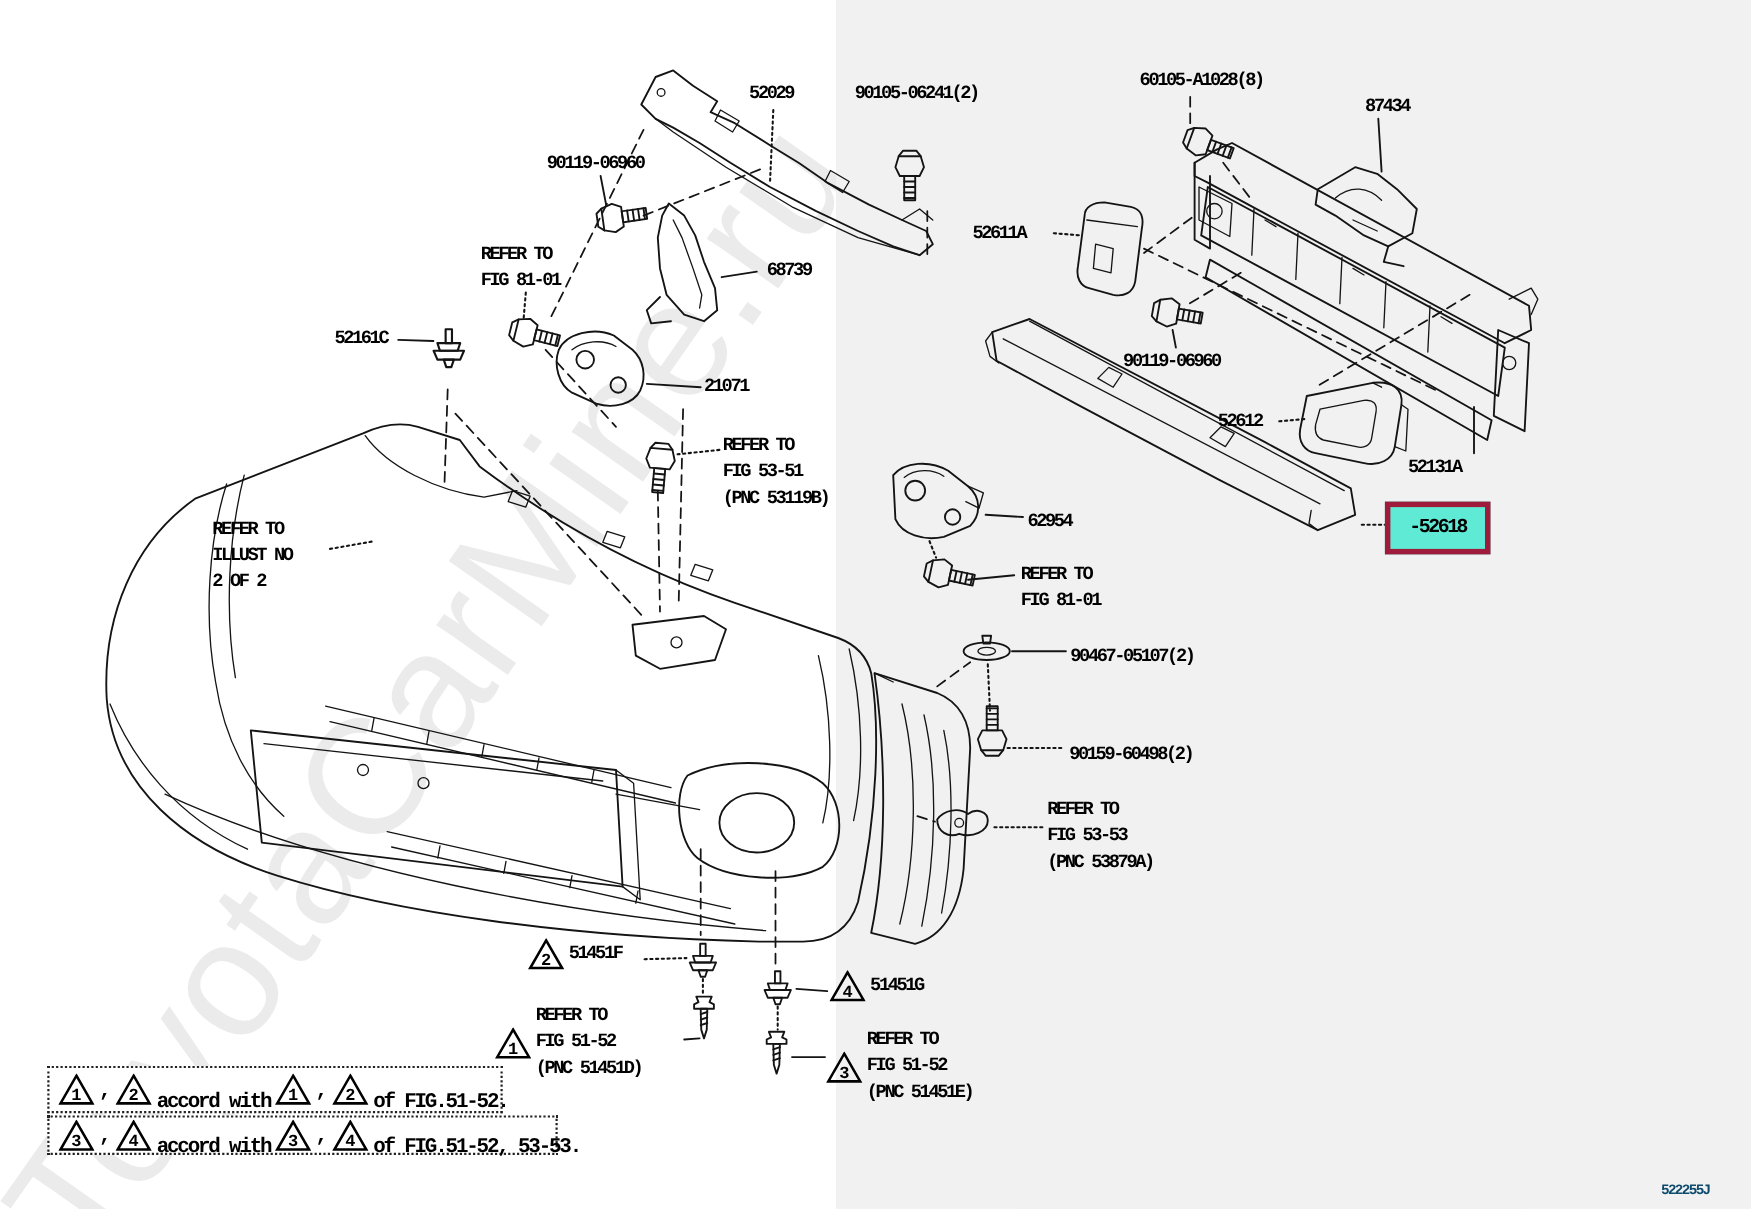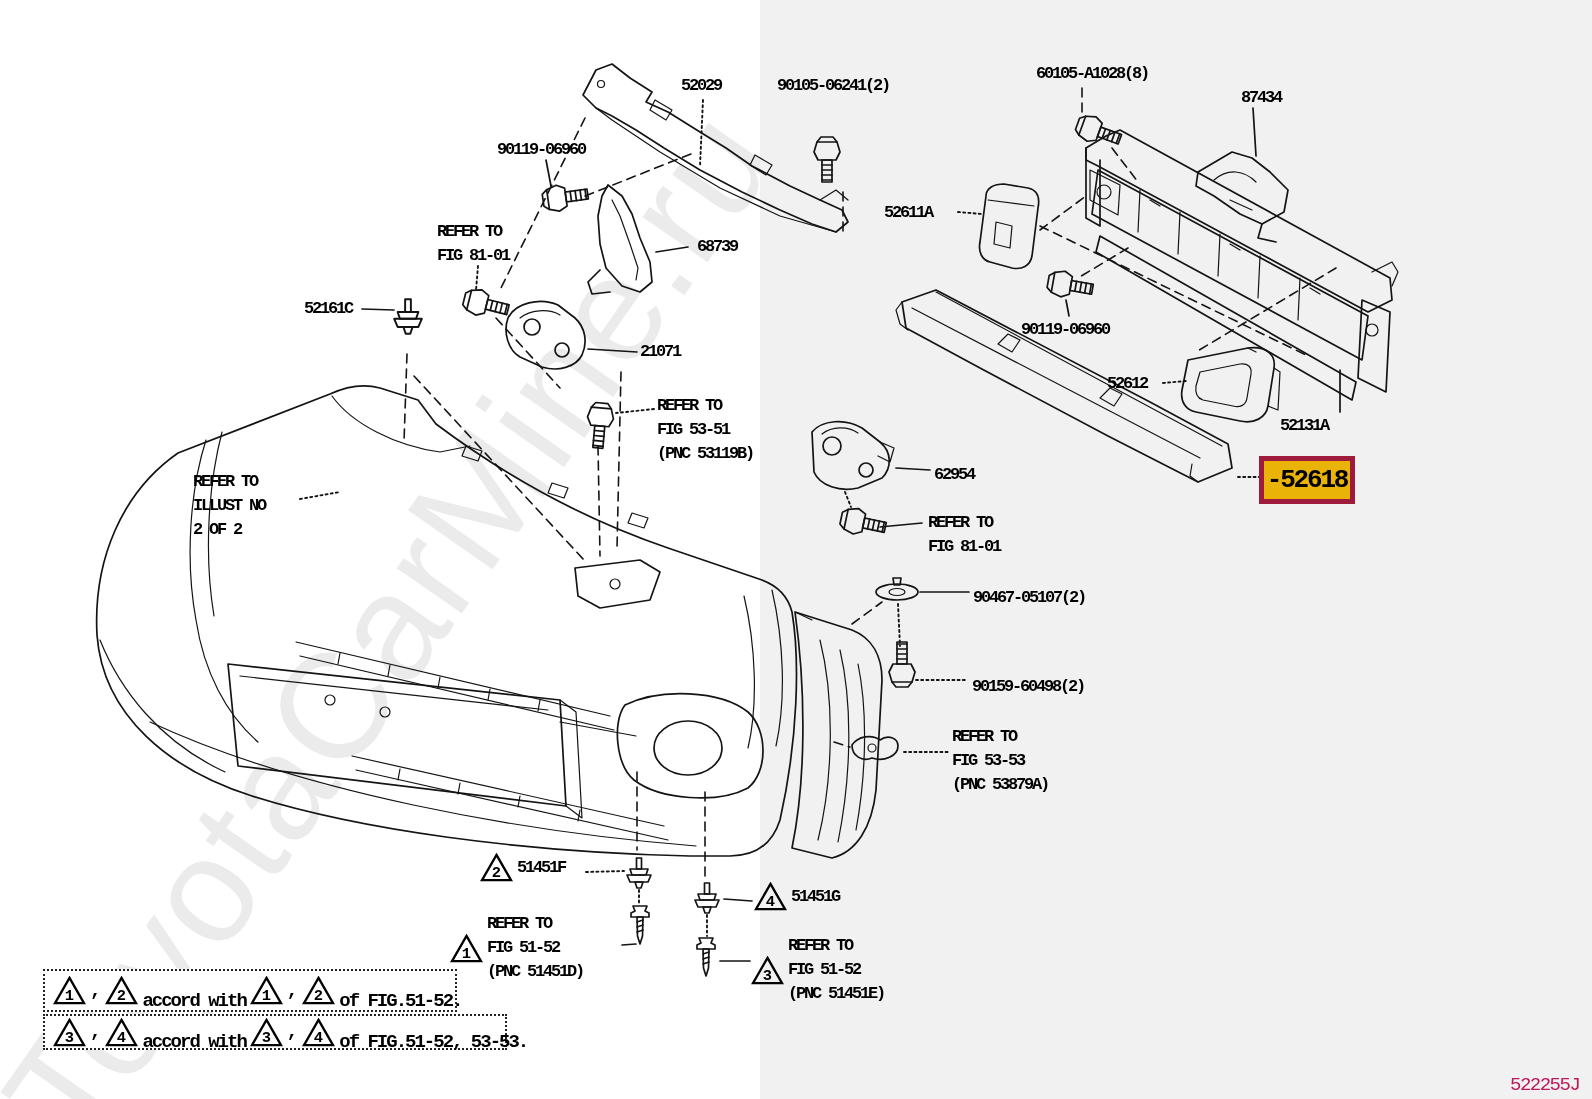--- a/index.html
+++ b/index.html
@@ -15,27 +15,27 @@
   svg.art .dt{stroke-dasharray:2 3.2;stroke-width:1.9;}
   svg.art .thin{stroke-width:1.2;}
   .lbl{position:absolute;z-index:3;color:#000;font-weight:700;font-size:17px;line-height:24px;
        letter-spacing:-2.2px;white-space:pre-line;}
   .tri-group{position:absolute;z-index:3;display:flex;align-items:center;gap:4px;}
   .tri{width:33px;height:29px;flex:0 0 auto;}
   .tri polygon{fill:none;stroke:#000;stroke-width:2.4;}
   .tri text{fill:#000;stroke:none;font-family:"Liberation Mono",monospace;font-weight:700;
             font-size:16px;text-anchor:middle;}
   .hl-box{position:absolute;z-index:4;display:flex;align-items:center;justify-content:center;
-          background:#eab308;border:5px solid #9e1b3b;font-weight:700;font-size:26px;
+          background:#5eead4;border:5px solid #9e1b3b;font-weight:700;font-size:18px;
           letter-spacing:-2.2px;color:#000;}
   .legend-box{position:absolute;z-index:3;display:flex;align-items:center;gap:4px;
               border:2px dotted #222;background:#fff;padding:0 8px;box-sizing:border-box;}
   .legend-box .lw{font-weight:700;font-size:19px;letter-spacing:-2px;white-space:nowrap;margin-top:20px;}
   .legend-box .sep{font-weight:700;font-size:19px;}
-  #doc-code{position:absolute;z-index:3;font-weight:400;font-size:19px;letter-spacing:-1.5px;color:#be185d;}
+  #doc-code{position:absolute;z-index:3;font-weight:700;font-size:13px;letter-spacing:-1.5px;color:#0c4a6e;}
 </style>
 </head>
 <body>
 
 <div id="stage">
 
   <div id="white-area">
     <div id="watermark">ToyotaCarMine.ru</div>
   </div>
 

